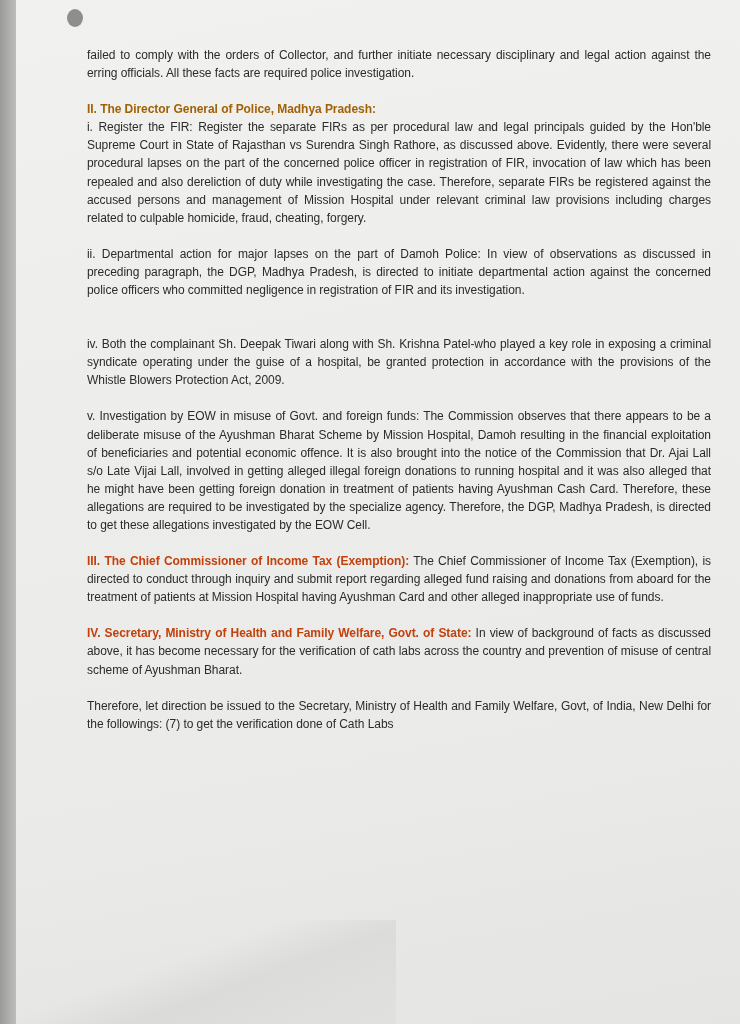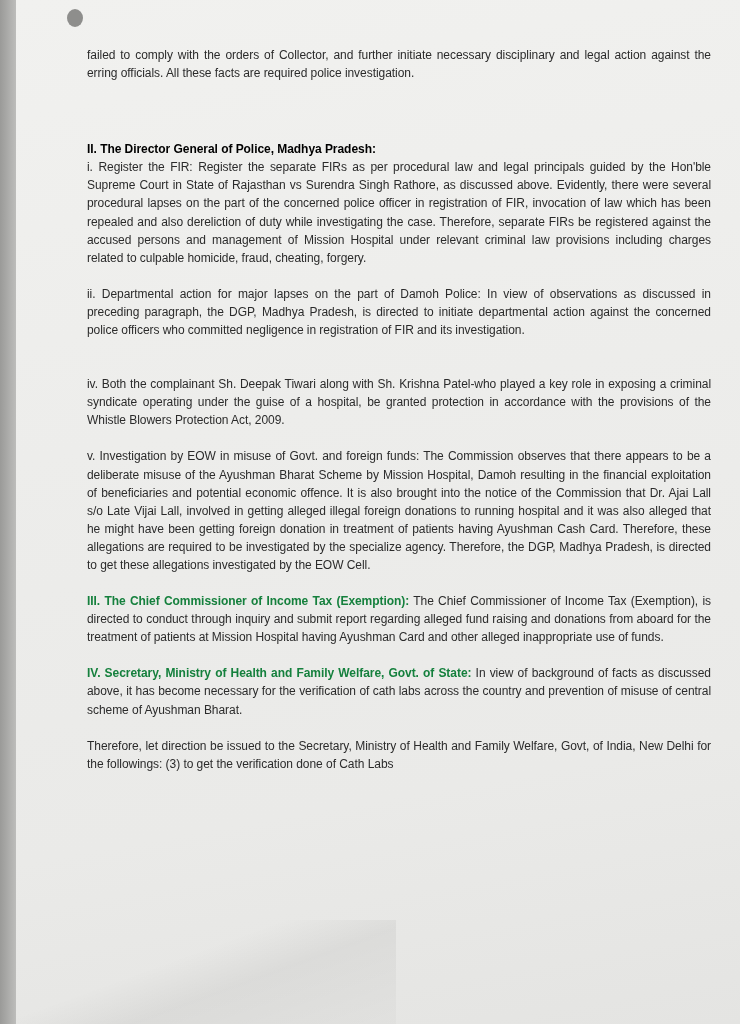--- a/index.html
+++ b/index.html
@@ -24,22 +24,22 @@
     position: absolute; left: 67px; top: 9px; width: 16px; height: 18px;
     border-radius: 50%; background: #8e8e8c;
   }
   .content {
     position: absolute; left: 87px; top: 46px; width: 624px;
     color: #2b2b2b; font-size: 12px; line-height: 18.1px;
     letter-spacing: -0.05px;
   }
   p { margin: 0; text-align: justify; }
   .gap { height: 18px; }
-  b { font-weight: bold; color: #15803d; }
-  .heading { font-weight: bold; color: #000000; margin-top: 40px; }
+  b { font-weight: bold; color: #c2410c; }
+  .heading { font-weight: bold; color: #a16207; }
 </style>
 </head>
 <body>
 
 <div class="left-strip"></div>
 <div class="page"></div>
 <div class="shadow-fold"></div>
 <div class="punch-hole"></div>
 
 <div class="content">
@@ -56,14 +56,14 @@
   <div class="gap"></div>
   <p>v. Investigation by EOW in misuse of Govt. and foreign funds: The Commission observes that there appears to be a deliberate misuse of the Ayushman Bharat Scheme by Mission Hospital, Damoh resulting in the financial exploitation of beneficiaries and potential economic offence. It is also brought into the notice of the Commission that Dr. Ajai Lall s/o Late Vijai Lall, involved in getting alleged illegal foreign donations to running hospital and it was also alleged that he might have been getting foreign donation in treatment of patients having Ayushman Cash Card. Therefore, these allegations are required to be investigated by the specialize agency. Therefore, the DGP, Madhya Pradesh, is directed to get these allegations investigated by the EOW Cell.</p>
   <div class="gap"></div>
 
   <p><b>III. The Chief Commissioner of Income Tax (Exemption):</b><span> The Chief Commissioner of Income Tax (Exemption), is directed to conduct through inquiry and submit report regarding alleged fund raising  and donations from aboard  for the treatment of patients at Mission Hospital having Ayushman Card and other alleged inappropriate use of funds.</span></p>
   <div class="gap"></div>
 
   <p><b>IV. Secretary, Ministry of Health and Family Welfare, Govt. of State:</b><span> In view of background of facts as discussed above, it has become necessary for the verification of cath labs across the country and prevention of misuse of central scheme of Ayushman Bharat.</span></p>
   <div class="gap"></div>
 
-  <p>Therefore, let direction be issued to the Secretary, Ministry of Health and Family Welfare, Govt, of India, New Delhi for the followings: (3) to get the verification done of Cath Labs</p>
+  <p>Therefore, let direction be issued to the Secretary, Ministry of Health and Family Welfare, Govt, of India, New Delhi for the followings: (7) to get the verification done of Cath Labs</p>
 </div>
 
 </body></html>

